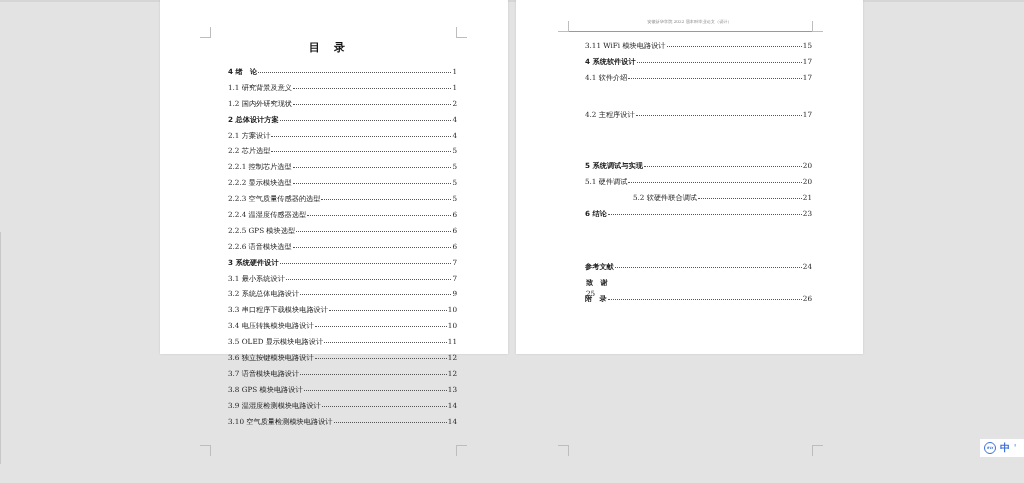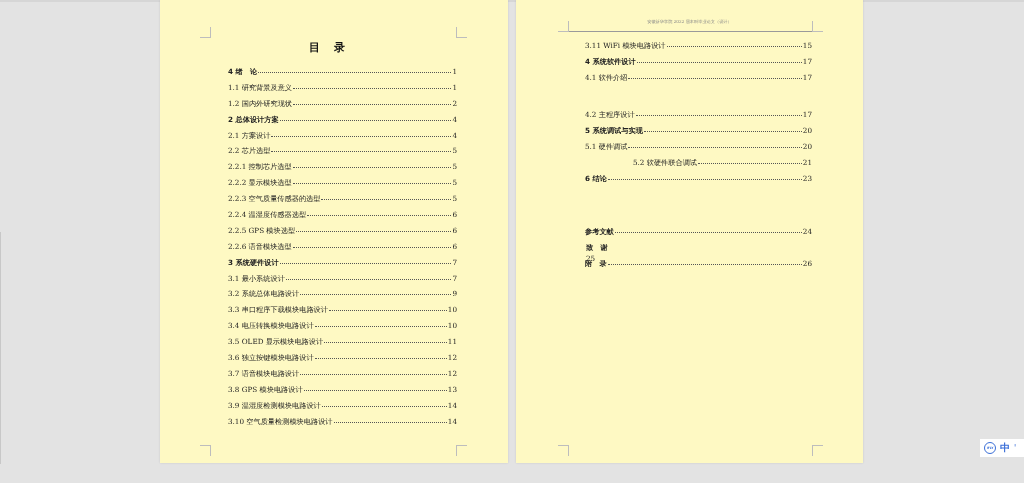--- a/index.html
+++ b/index.html
@@ -4,21 +4,21 @@
 <style>
   html, body { margin: 0; padding: 0; }
   body {
     width: 1024px; height: 483px; overflow: hidden;
     background: #e3e3e3; position: relative;
     font-family: "DejaVu Serif", "Liberation Serif", serif;
   }
   .topshade { position: absolute; left: 0; top: 0; width: 1024px; height: 2px; background: #d6d6d6; }
   .left-rule { position: absolute; left: 0; top: 232px; width: 1px; height: 232px; background: #c8c8c8; }
   .page {
-    position: absolute; top: 0; height: 463px; background: #fef9c3;
+    position: absolute; top: 0; height: 354px; background: #ffffff;
     box-shadow: 0 0 2px rgba(0,0,0,0.12);
   }
   #page-left { left: 160px; width: 348px; }
   #page-right { left: 516px; width: 347px; }
   .corner { position: absolute; width: 10px; height: 10px; border-color: #bdbdbd; border-style: solid; border-width: 0; }
   .c-tl { border-right-width: 1px; border-bottom-width: 1px; }
   .c-tr { border-left-width: 1px; border-bottom-width: 1px; }
   .c-bl { border-right-width: 1px; border-top-width: 1px; }
   .c-br { border-left-width: 1px; border-top-width: 1px; }
   .doc-title {
@@ -206,21 +206,21 @@
       <div class="toc-row" style="height: 16px;">
         <span class="toc-label">4.1 软件介绍</span>
         <span class="toc-dots"></span>
         <span class="toc-page">17</span>
       </div>
       <div class="toc-row" style="height: 16px; margin-top: 21px;">
         <span class="toc-label">4.2 主程序设计</span>
         <span class="toc-dots"></span>
         <span class="toc-page">17</span>
       </div>
-      <div class="toc-row bold" style="height: 16px;">
+      <div class="toc-row bold" style="height: 16px; margin-top: 35px;">
         <span class="toc-label">5 系统调试与实现</span>
         <span class="toc-dots"></span>
         <span class="toc-page">20</span>
       </div>
       <div class="toc-row" style="height: 16px;">
         <span class="toc-label">5.1 硬件调试</span>
         <span class="toc-dots"></span>
         <span class="toc-page">20</span>
       </div>
       <div class="toc-row" style="height: 16px; margin-left: 48px;">

